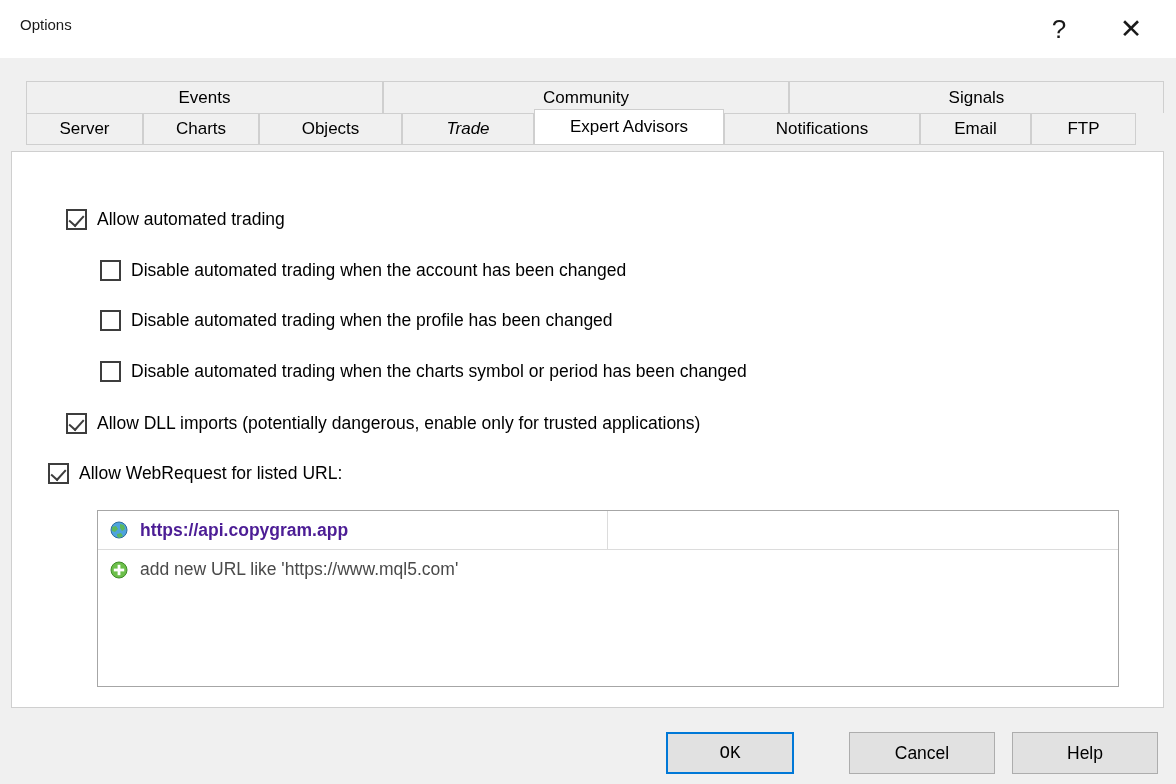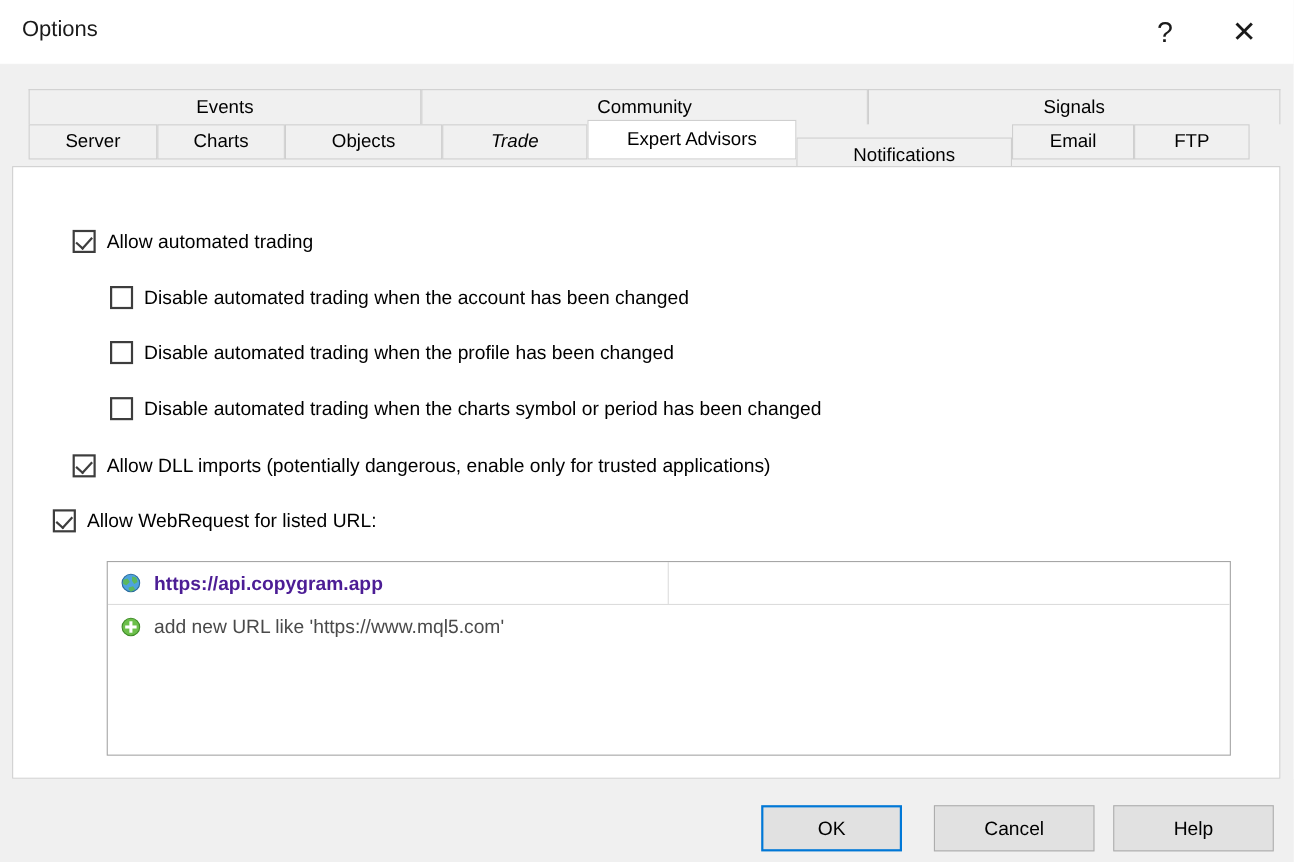--- a/index.html
+++ b/index.html
@@ -21,21 +21,21 @@
   #titlebar {
     position: absolute;
     left: 0; top: 0;
     width: 1176px; height: 58px;
     background: #ffffff;
     border-bottom: 1px solid #f0f0f0;
   }
   #title-text {
     position: absolute;
     left: 20px; top: 16px;
-    font-size: 20px;
+    font-size: 15px;
     color: #1a1a1a;
     font-family: "Liberation Sans", sans-serif;
   }
   .tb-btn {
     position: absolute;
     top: 0;
     width: 58px; height: 58px;
     display: flex;
     align-items: center;
     justify-content: center;
@@ -187,21 +187,21 @@
     align-items: center;
     justify-content: center;
     font-size: 17.5px;
     color: #000;
     cursor: default;
     user-select: none;
   }
   .dlg-btn.default {
     border: 2px solid #0078d7;
   }
-  #btn-ok     { left: 692px; width: 128px; }
+  #btn-ok     { left: 666px; width: 128px; font-family: Liberation Mono, monospace; }
   #btn-cancel { left: 849px; width: 146px; }
   #btn-help   { left: 1012px; width: 146px; }
 </style>
 </head>
 <body>
 
 <div id="titlebar">
   <div id="title-text">Options</div>
   <div class="tb-btn" id="help-btn">
     <span class="glyph">?</span>
@@ -232,21 +232,21 @@
       </div>
       <div class="tab" style="left: 259px; width: 143px;">
         <span>Objects</span>
       </div>
       <div class="tab" style="left: 402px; width: 132px; font-style: italic;">
         <span>Trade</span>
       </div>
       <div class="tab active" style="left: 534px; width: 190px;">
         <span>Expert Advisors</span>
       </div>
-      <div class="tab" style="left: 724px; width: 196px; margin-top: 12px;">
+      <div class="tab" style="left: 724px; width: 196px;">
         <span>Notifications</span>
       </div>
       <div class="tab" style="left: 920px; width: 111px;">
         <span>Email</span>
       </div>
       <div class="tab" style="left: 1031px; width: 105px;">
         <span>FTP</span>
       </div>
     </div>
 </div>

